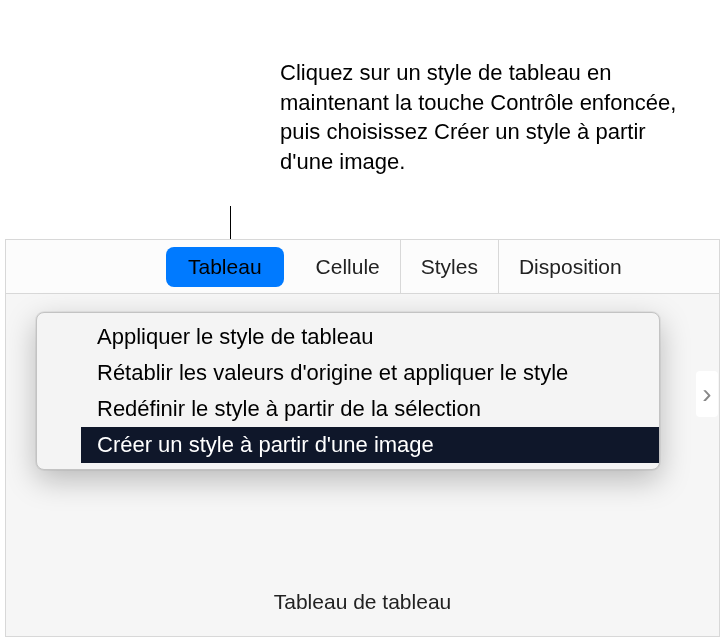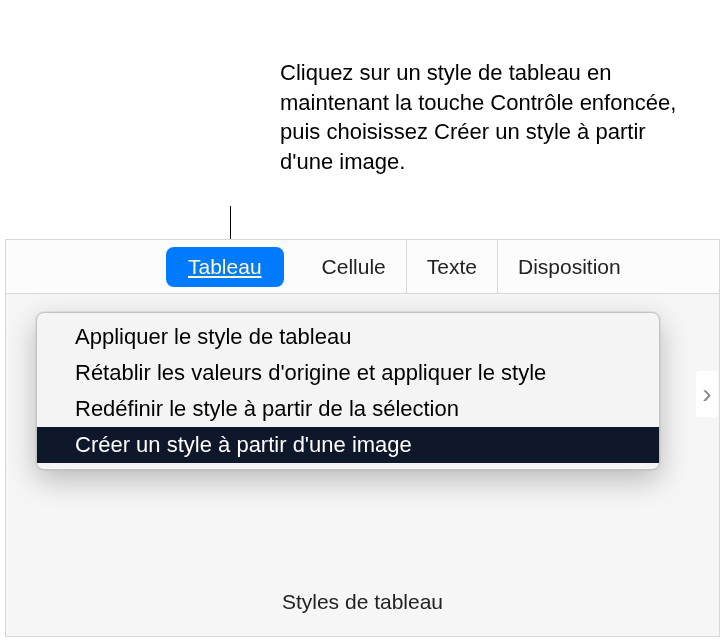--- a/index.html
+++ b/index.html
@@ -53,27 +53,26 @@
       color: #222;
       cursor: pointer;
       border-right: 1px solid #d8d8d8;
       height: 100%;
       display: flex;
       align-items: center;
     }
     .tab:last-child { border-right: none; }
     .tab.active {
       background: #007aff;
-      color: #fef9c3;
+      color: #000000;
       border-radius: 8px;
       height: 40px;
       border-right: none;
-      margin-right: 18px;
+      margin-right: 12px;
       padding: 6px 22px;
-      text-decoration: underline;
     }
     .styles-strip {
       display: flex;
       gap: 26px;
       padding: 24px 0 0 182px;
       align-items: center;
     }
     .style-thumb {
       width: 134px;
       height: 22px;
@@ -116,24 +115,25 @@
       top: 312px;
       left: 36px;
       width: 624px;
       background: #f4f4f4;
       border: 1px solid #c3c3c3;
       border-radius: 8px;
       box-shadow: 0 10px 30px rgba(0,0,0,0.25), 0 0 0 1px rgba(0,0,0,0.05);
       padding: 6px 0;
     }
     .menu-item {
-      padding: 5px 38px;
+      padding: 5px 16px;
       font-size: 22px;
       color: #000;
       cursor: default;
+      margin-left: 44px;
     }
     .menu-item.highlighted {
       background: #0f172a;
       color: #fff;
     }
     .styles-label {
       position: absolute;
       bottom: 22px;
       left: 50%;
       transform: translateX(-50%);
@@ -146,21 +146,21 @@
 </head>
 <body>
 
 <div class="callout-text">Cliquez sur un style de tableau en maintenant la touche Contrôle enfoncée, puis choisissez Créer un style à partir d'une image.</div>
 <div class="callout-line"></div>
 
 <div class="panel">
   <div class="tab-bar">
     <div class="tab active">Tableau</div>
     <div class="tab">Cellule</div>
-    <div class="tab">Texte</div>
+    <div class="tab">Styles</div>
     <div class="tab">Disposition</div>
   </div>
 
   <div class="styles-strip">
     <div class="style-thumb white">
       <div class="cell"></div>
       <div class="cell"></div>
       <div class="cell"></div>
       <div class="cell"></div>
       <div class="cell"></div>
@@ -174,21 +174,21 @@
     </div>
     <div class="style-thumb teal">
       <div class="cell"></div>
       <div class="cell"></div>
       <div class="cell"></div>
       <div class="cell"></div>
       <div class="cell"></div>
     </div>
   </div>
 
-  <div class="styles-label">Styles de tableau</div>
+  <div class="styles-label">Tableau de tableau</div>
 </div>
 
 <div class="chevron-bg">
   <span>›</span>
 </div>
 
 <div class="context-menu">
   <div class="menu-item">Appliquer le style de tableau</div>
   <div class="menu-item">Rétablir les valeurs d'origine et appliquer le style</div>
   <div class="menu-item">Redéfinir le style à partir de la sélection</div>

